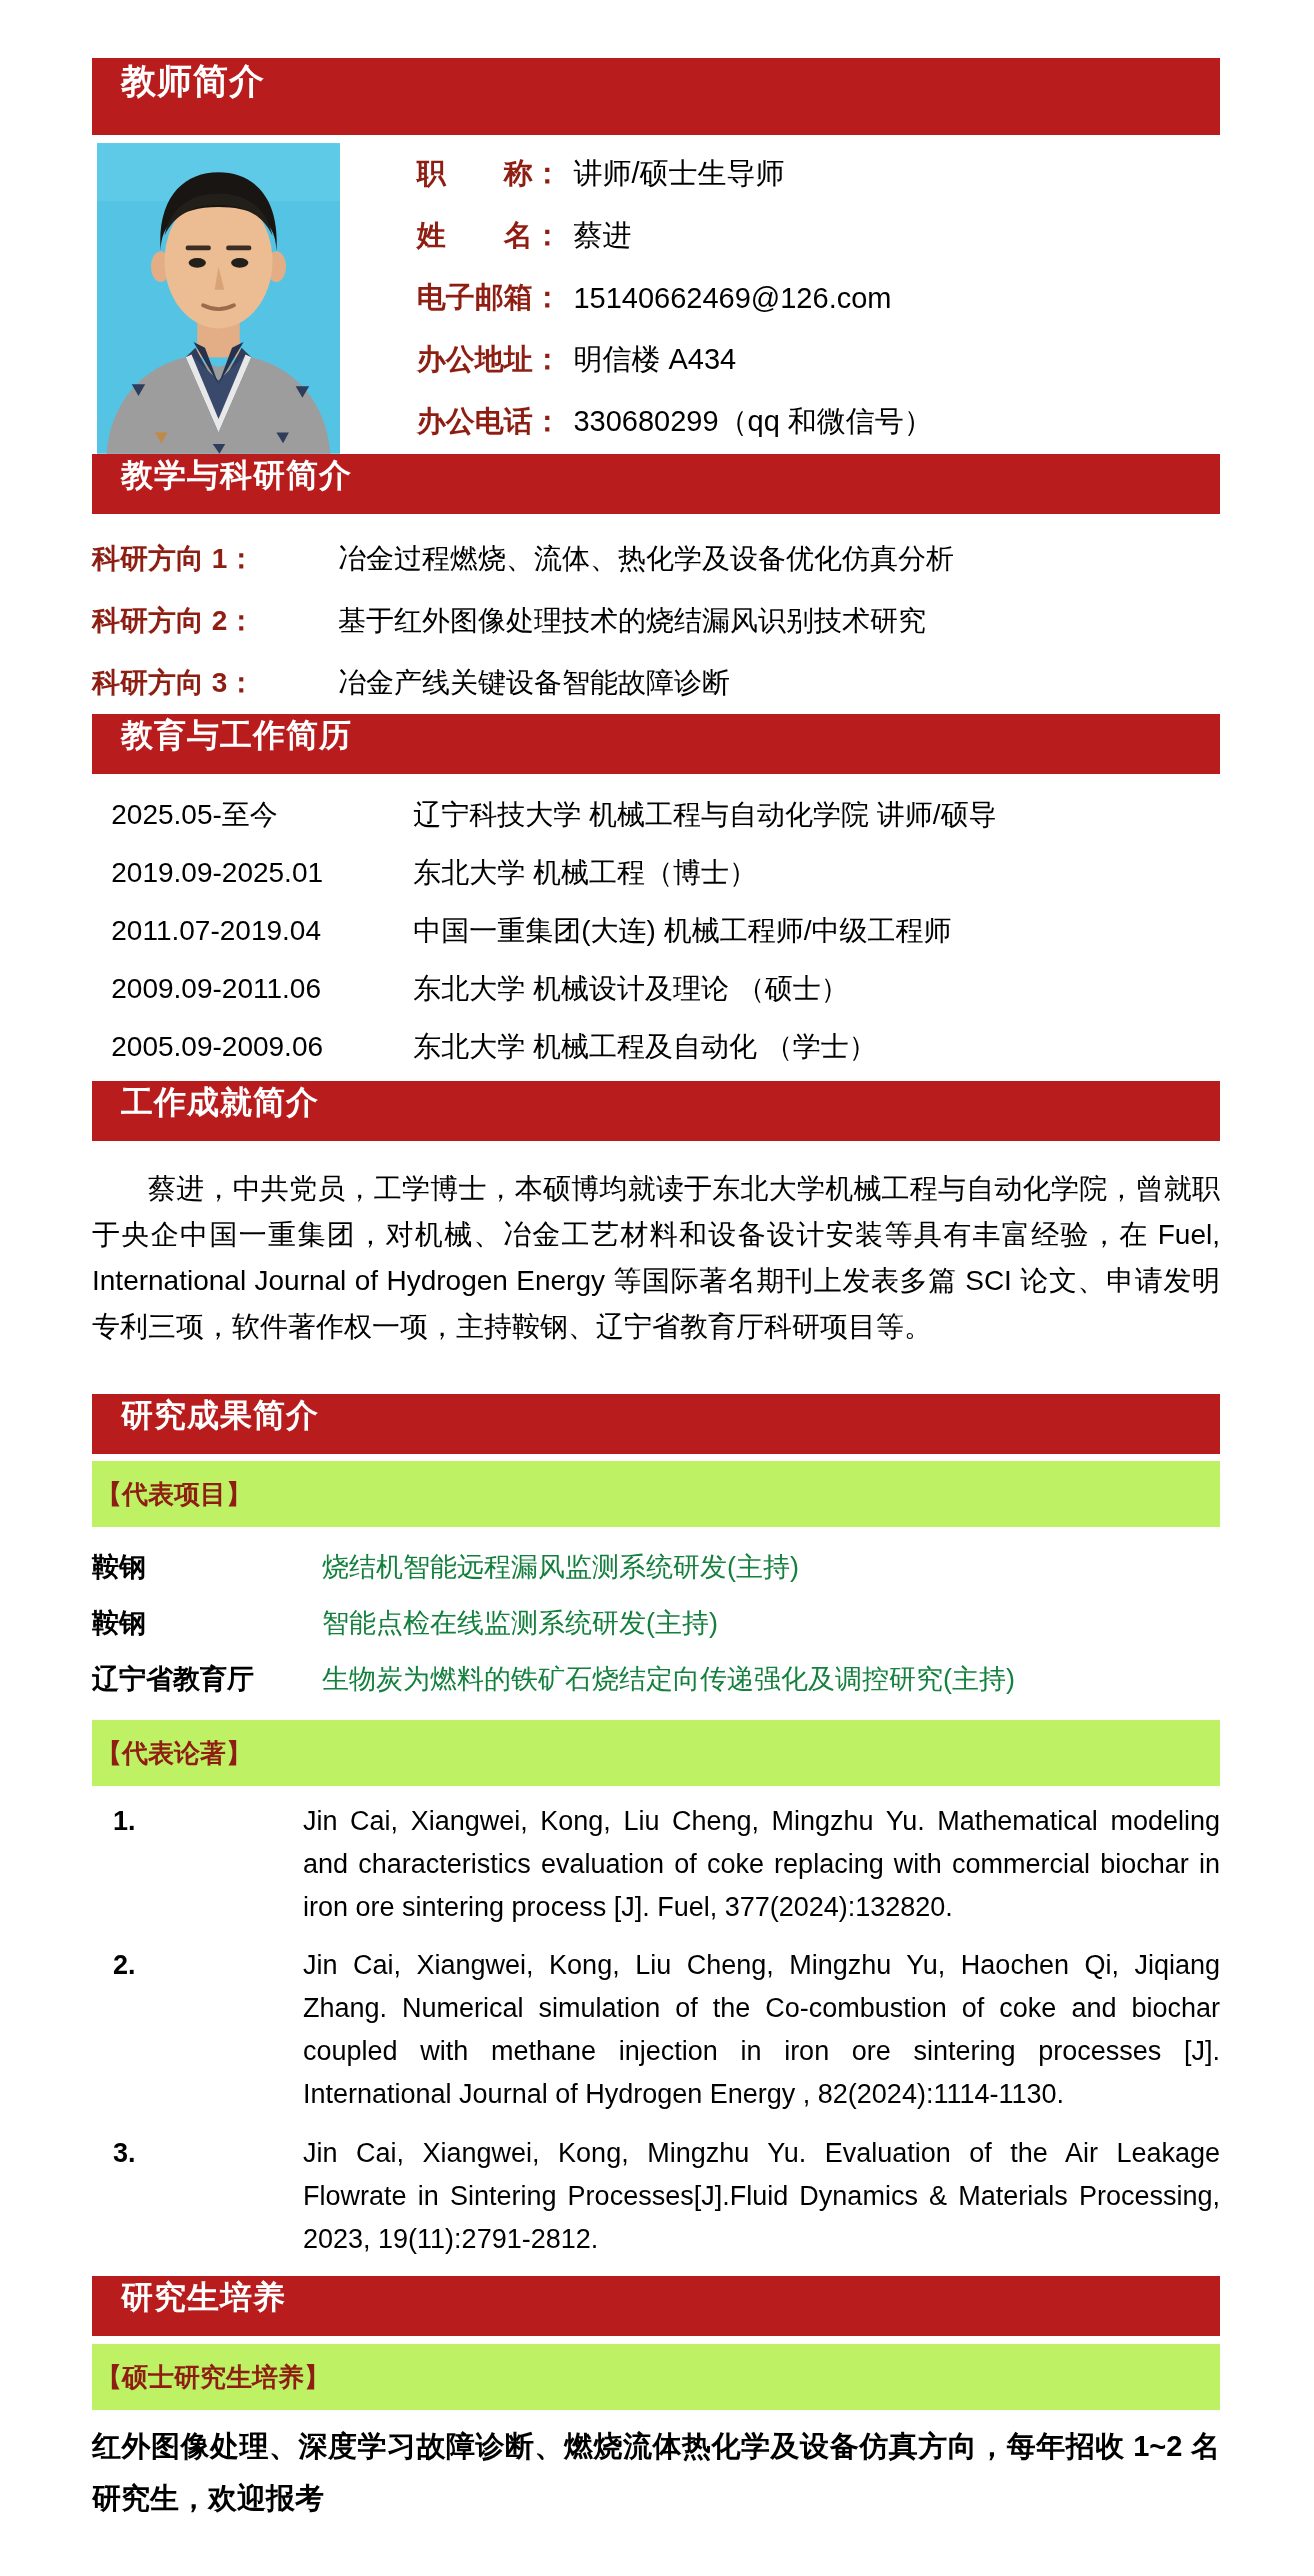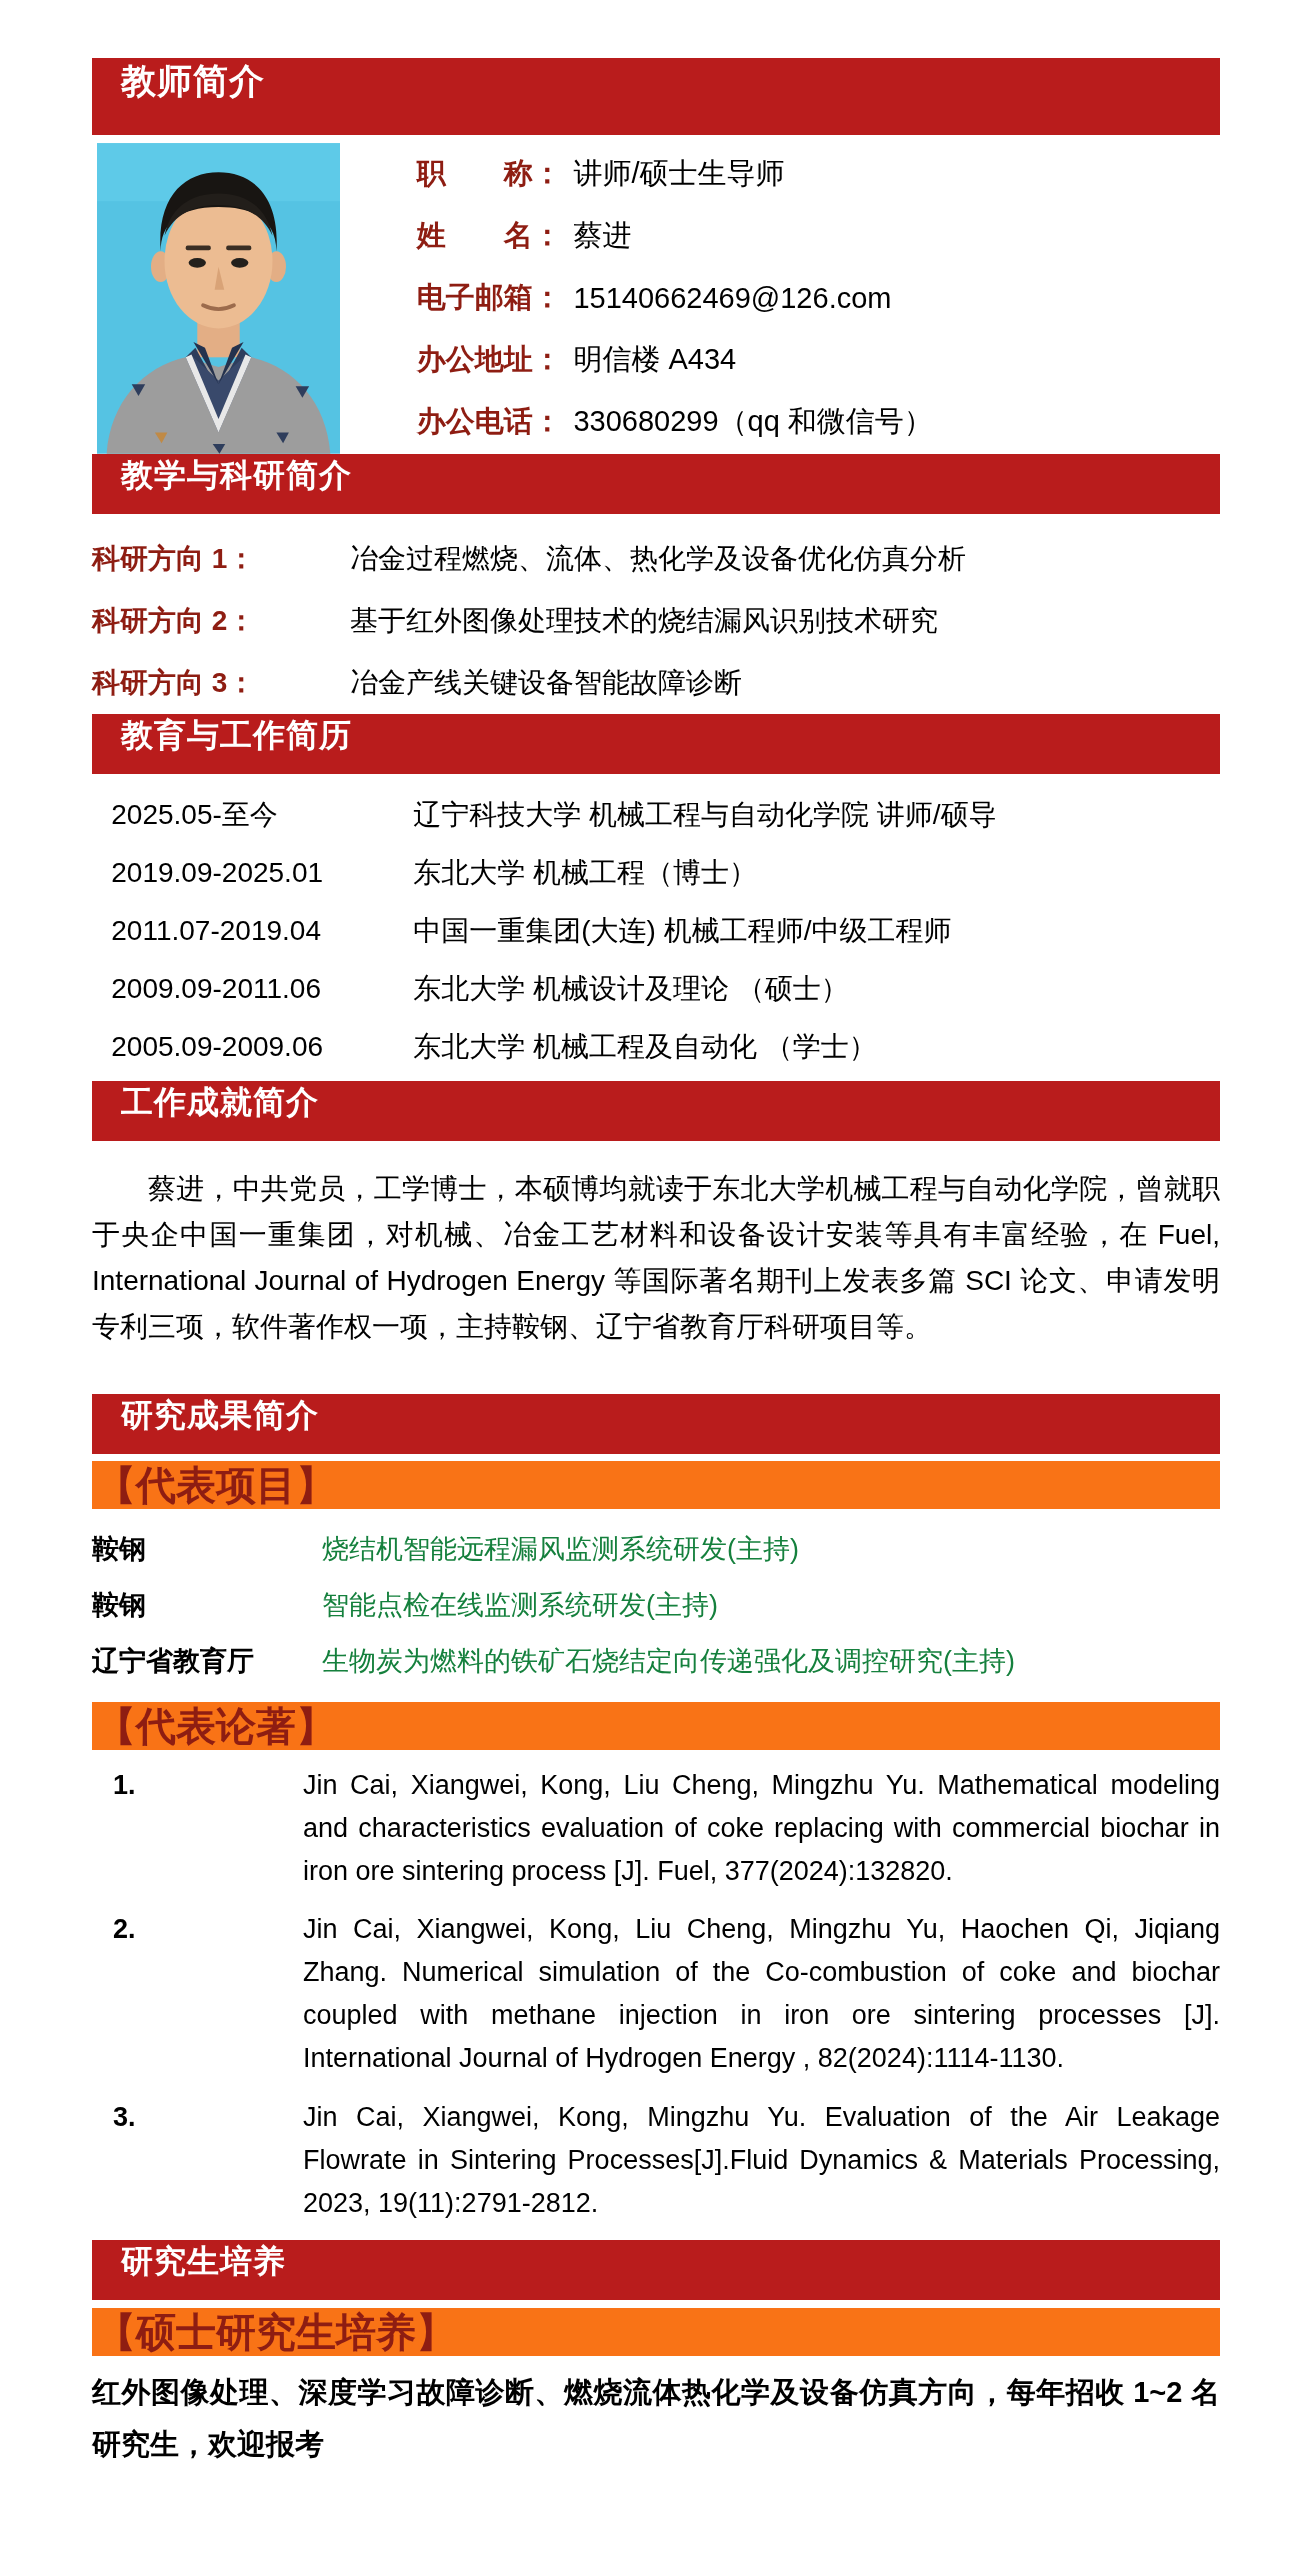--- a/index.html
+++ b/index.html
@@ -21,40 +21,40 @@
   
   .profile{display:flex;margin-top:7.7px;height:311px;}
   .photo{width:243px;height:311px;margin-left:4.8px;flex:0 0 auto;display:block;}
   .fields{margin-left:77px;flex:1;display:flex;flex-direction:column;justify-content:center;}
   .frow{height:62px;display:flex;align-items:center;font-size:29px;}
   .flabel{color:#8E1D12;font-weight:bold;white-space:pre;}
   .fvalue{margin-left:11.6px;color:#000;}
 
   
   .directions{margin-top:14.5px;}
-  .drow{display:grid;grid-template-columns:246px 1fr;align-items:center;height:62px;font-size:28px;gap:12px;}
+  .drow{display:grid;grid-template-columns:246px 1fr;align-items:center;height:62px;font-size:28px;}
   .dlabel{color:#8E1D12;font-weight:bold;white-space:pre;}
   .dtext{color:#000;}
 
   
   .timeline{margin-top:11.6px;margin-bottom:4.8px;}
   .trow{display:grid;grid-template-columns:302px 1fr;align-items:center;height:58px;font-size:28px;padding-left:19.3px;}
   .tperiod{color:#000;}
   .tdetail{color:#000;}
 
   
   .paragraph{
     margin-top:25px;margin-bottom:44px;font-size:28px;line-height:46px;
     text-align:justify;text-indent:56px;color:#000;
   }
 
   
   .band{
-    background:#f97316;height:48px;display:flex;align-items:center;
-    font-size:40px;font-weight:bold;color:#8E1D12;padding-left:3.9px;box-sizing:border-box;
+    background:#bef264;height:66px;display:flex;align-items:center;
+    font-size:26px;font-weight:bold;color:#8E1D12;padding-left:3.9px;box-sizing:border-box;
   }
   .band.mt{margin-top:7.7px;}
 
   
   .projects{margin-top:11.6px;}
   .prow{display:grid;grid-template-columns:230px 1fr;align-items:center;height:56px;font-size:27px;}
   .plabel{font-weight:bold;color:#000;}
   .ptext{color:#15803d;}
 
   

